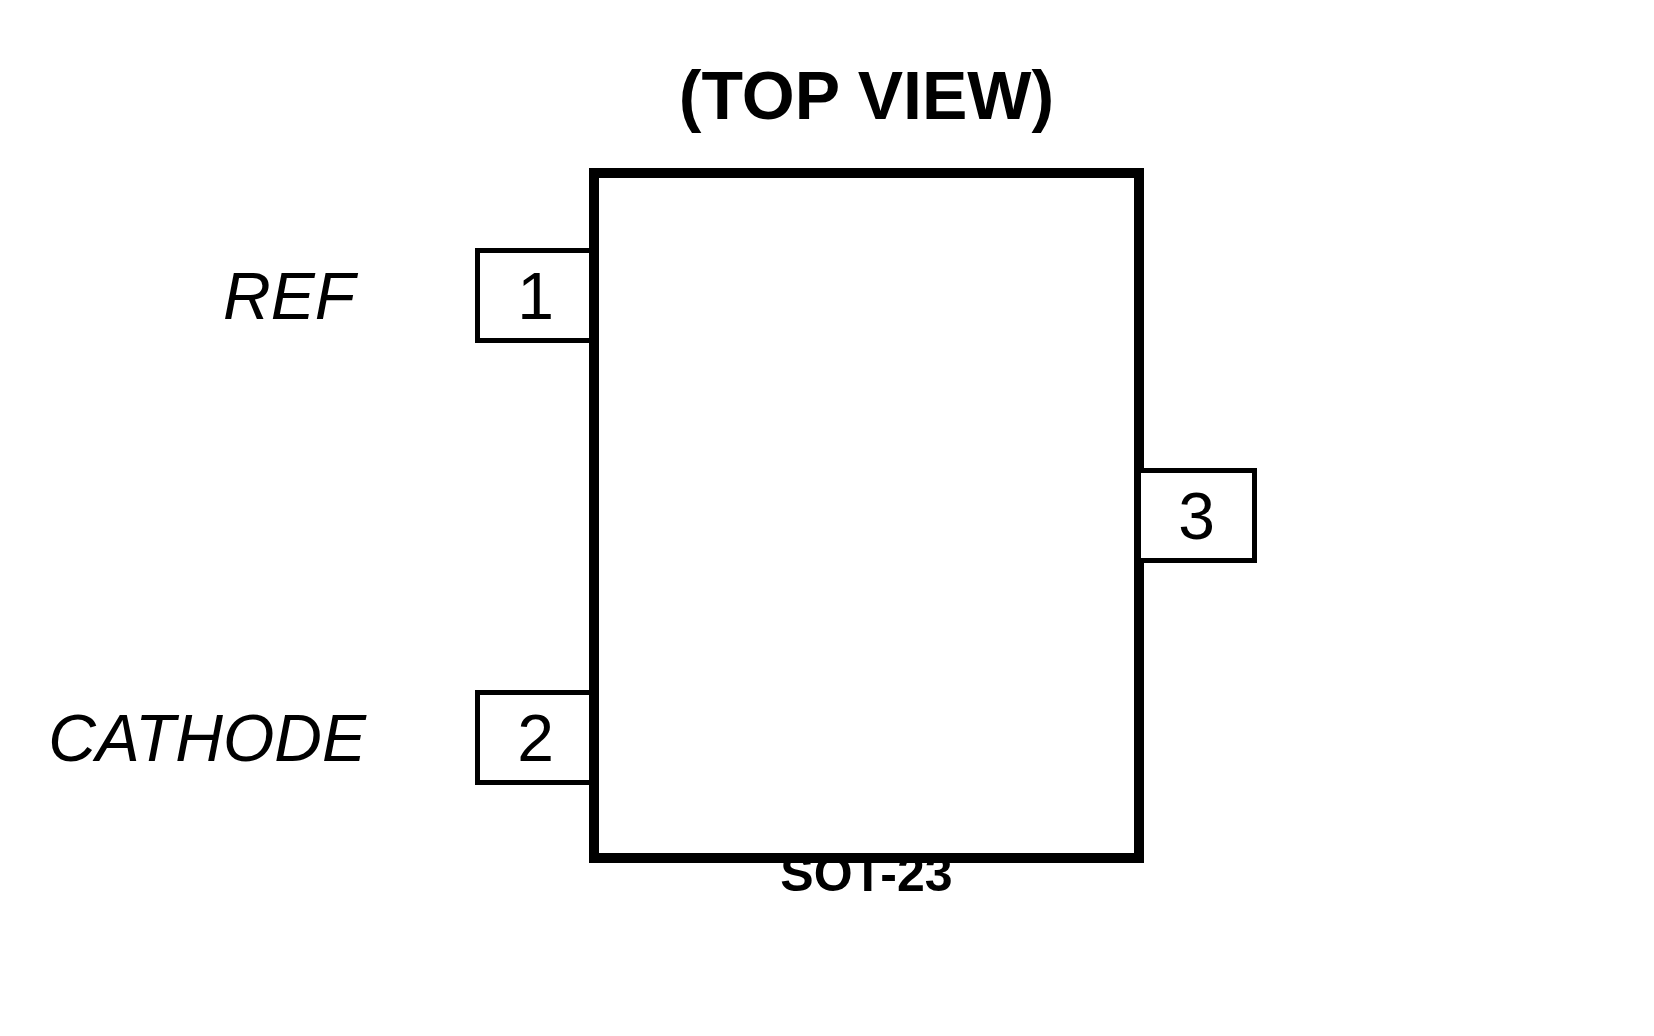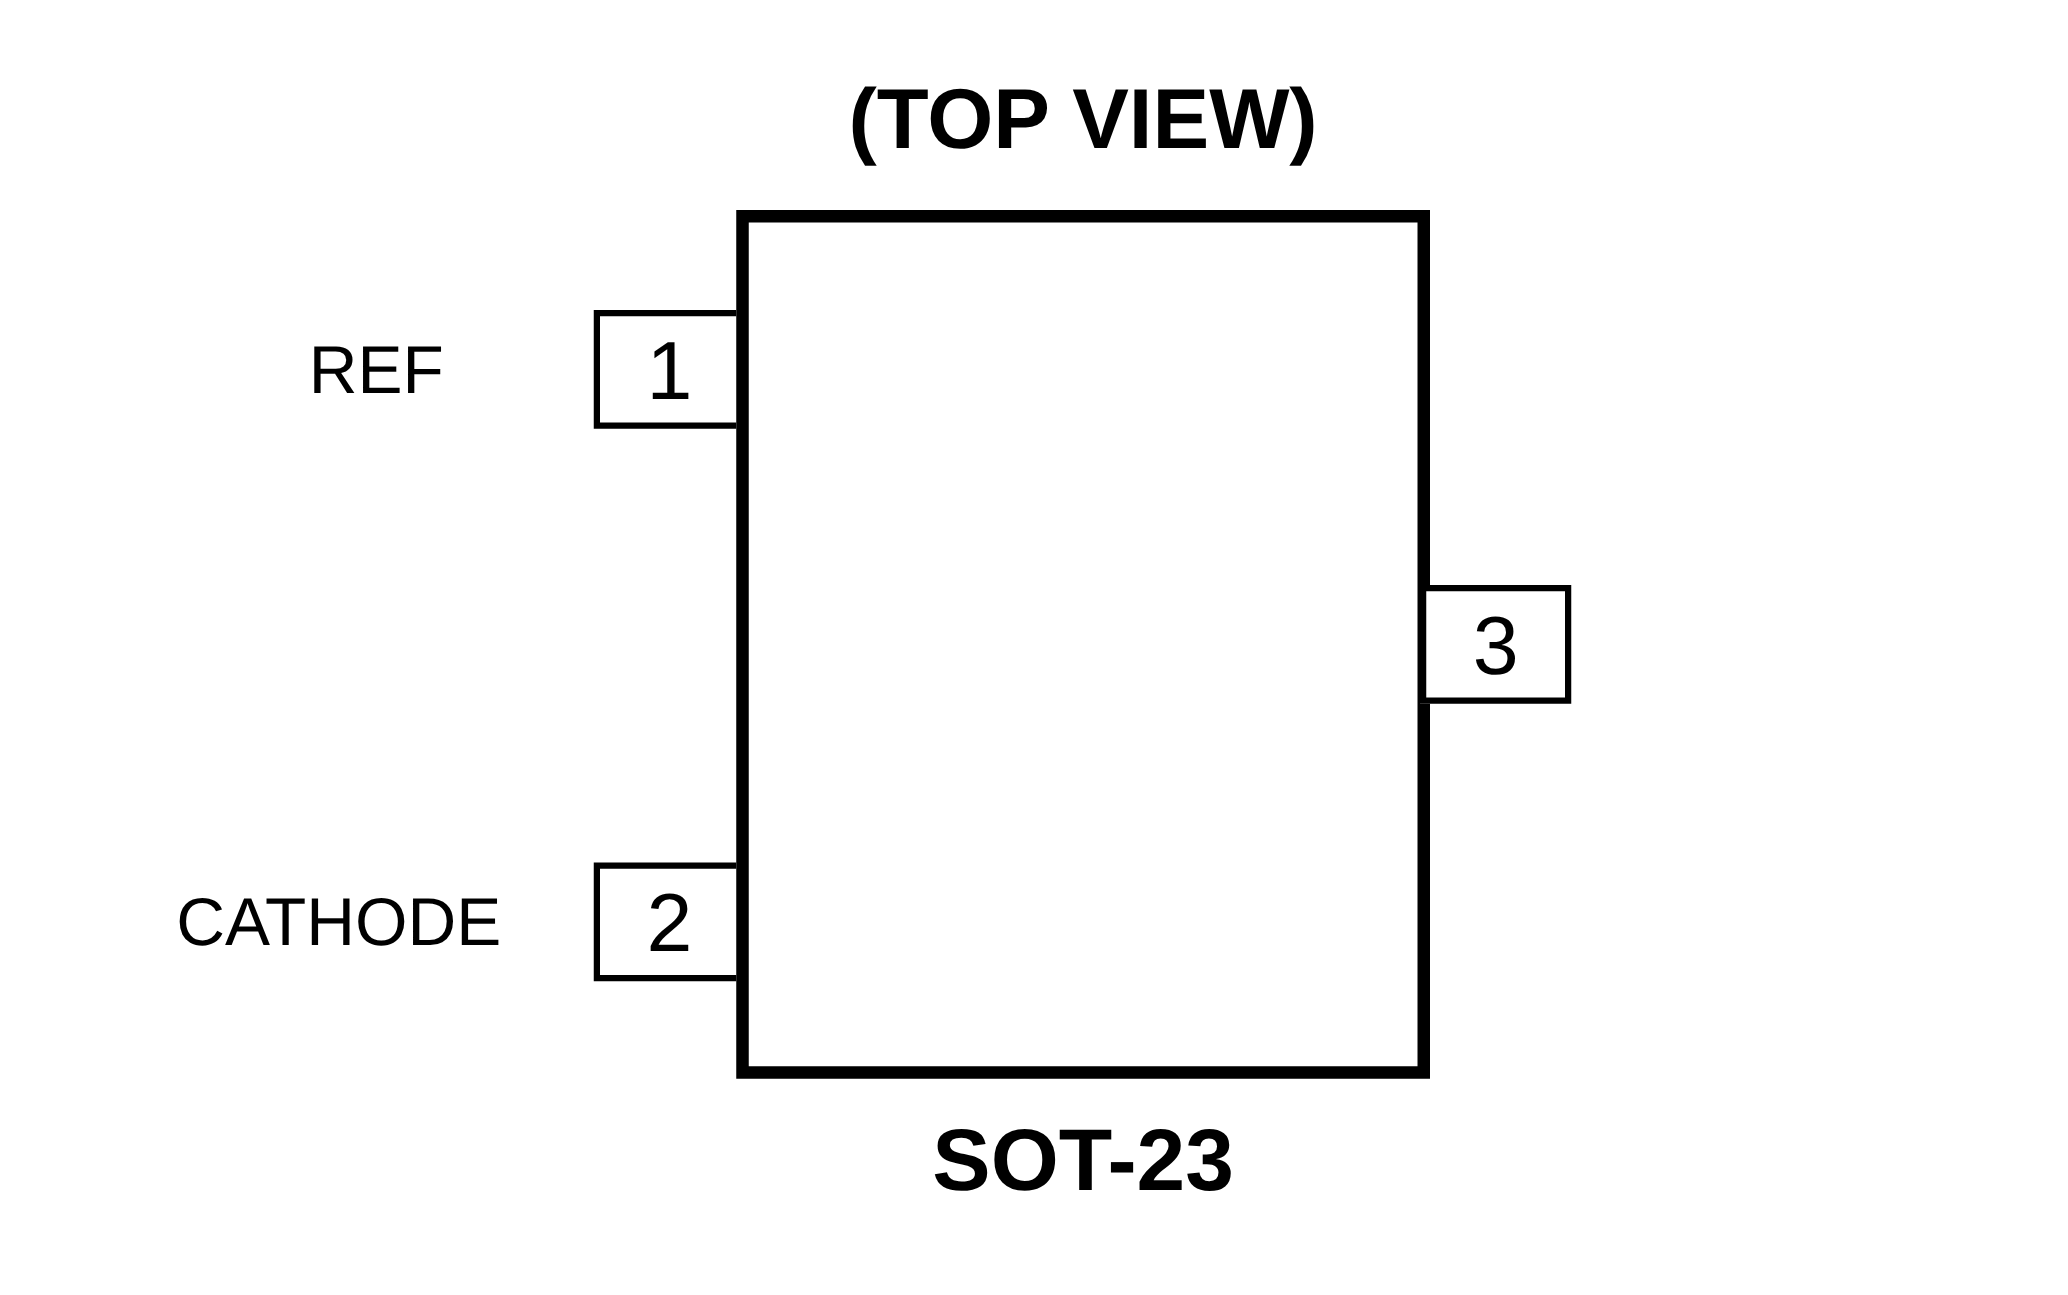--- a/index.html
+++ b/index.html
@@ -64,36 +64,37 @@
   .pin-box.pin-1 { left: 475px; top: 248px; }
   .pin-box.pin-2 { left: 475px; top: 690px; }
   .pin-box.pin-3 { left: 1136px; top: 468px; z-index: 3; }
 
   
   .pin-label {
     position: absolute;
     height: 95px;
     display: flex;
     align-items: center;
-    font-size: 54px;
+    font-size: 66px;
     line-height: 1;
     white-space: nowrap;
+    font-style: italic;
   }
   .pin-label.label-ref     { right: 1209px; top: 248px; }
-  .pin-label.label-cathode { right: 1163px; top: 690px; text-align: right; }
+  .pin-label.label-cathode { right: 1198px; top: 690px; text-align: right; }
   .pin-label.label-anode   { left: 1288px;  top: 468px; }
 
   
   .package-name {
     position: absolute;
     left: 589px;
-    top: 893px;
+    top: 849px;
     width: 555px;
     text-align: center;
-    font-size: 70px;
+    font-size: 50px;
     font-weight: bold;
     line-height: 1;
     white-space: nowrap;
   }
 </style>
 </head>
 <body>
 
 <div class="canvas">
 

